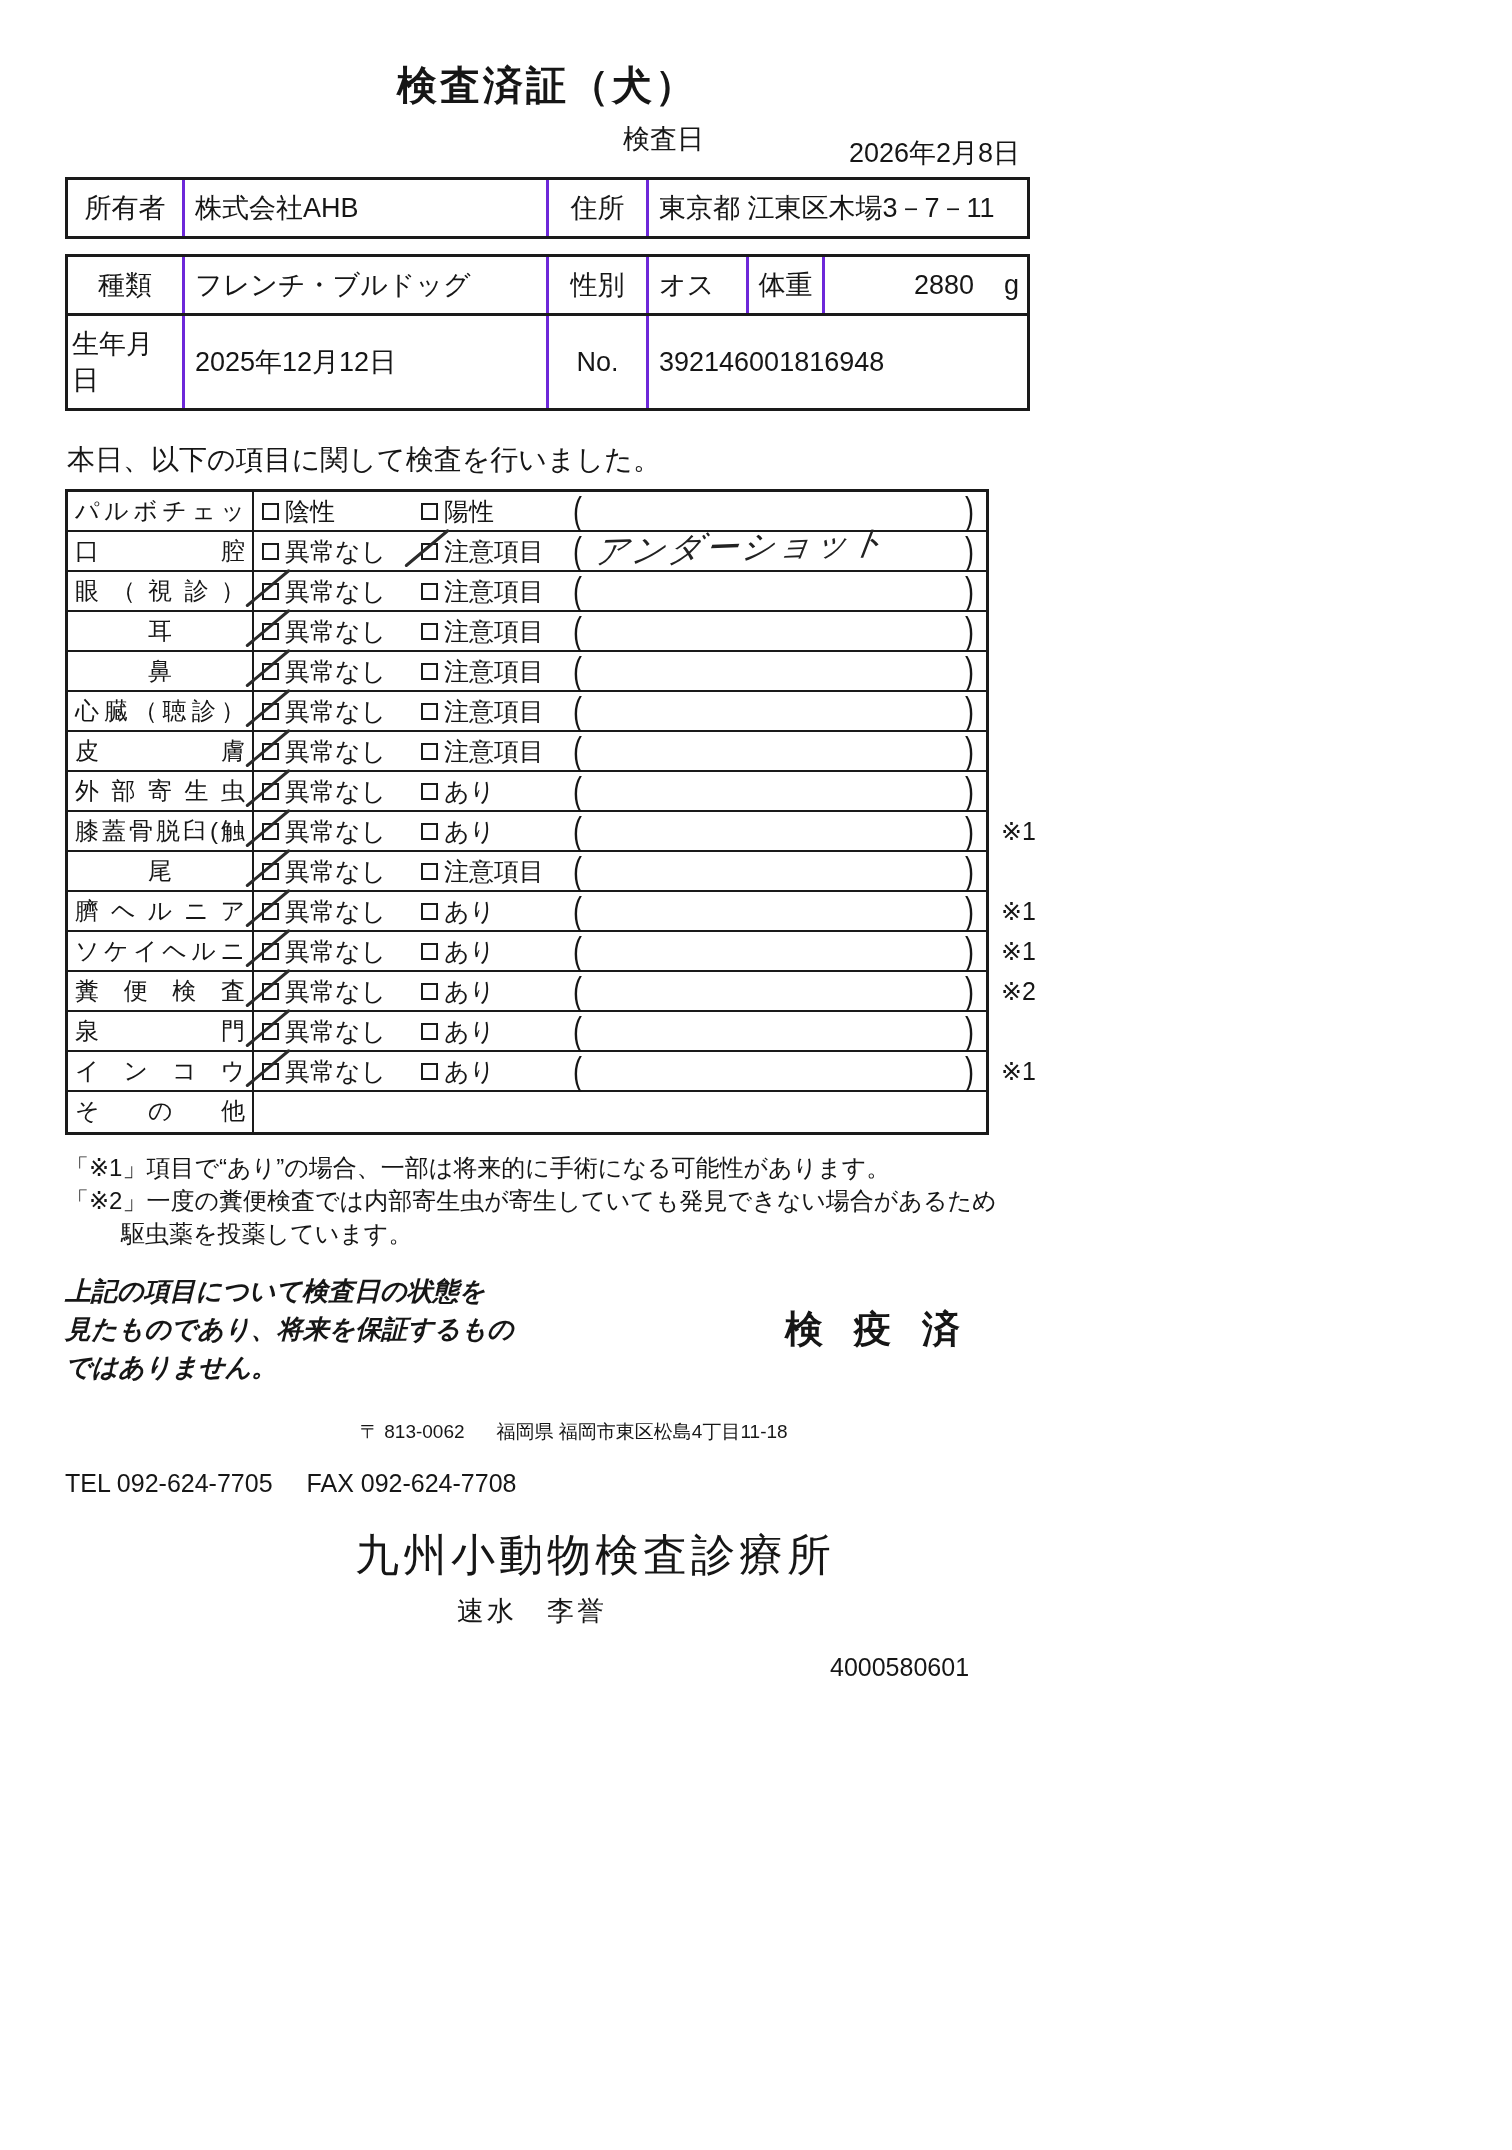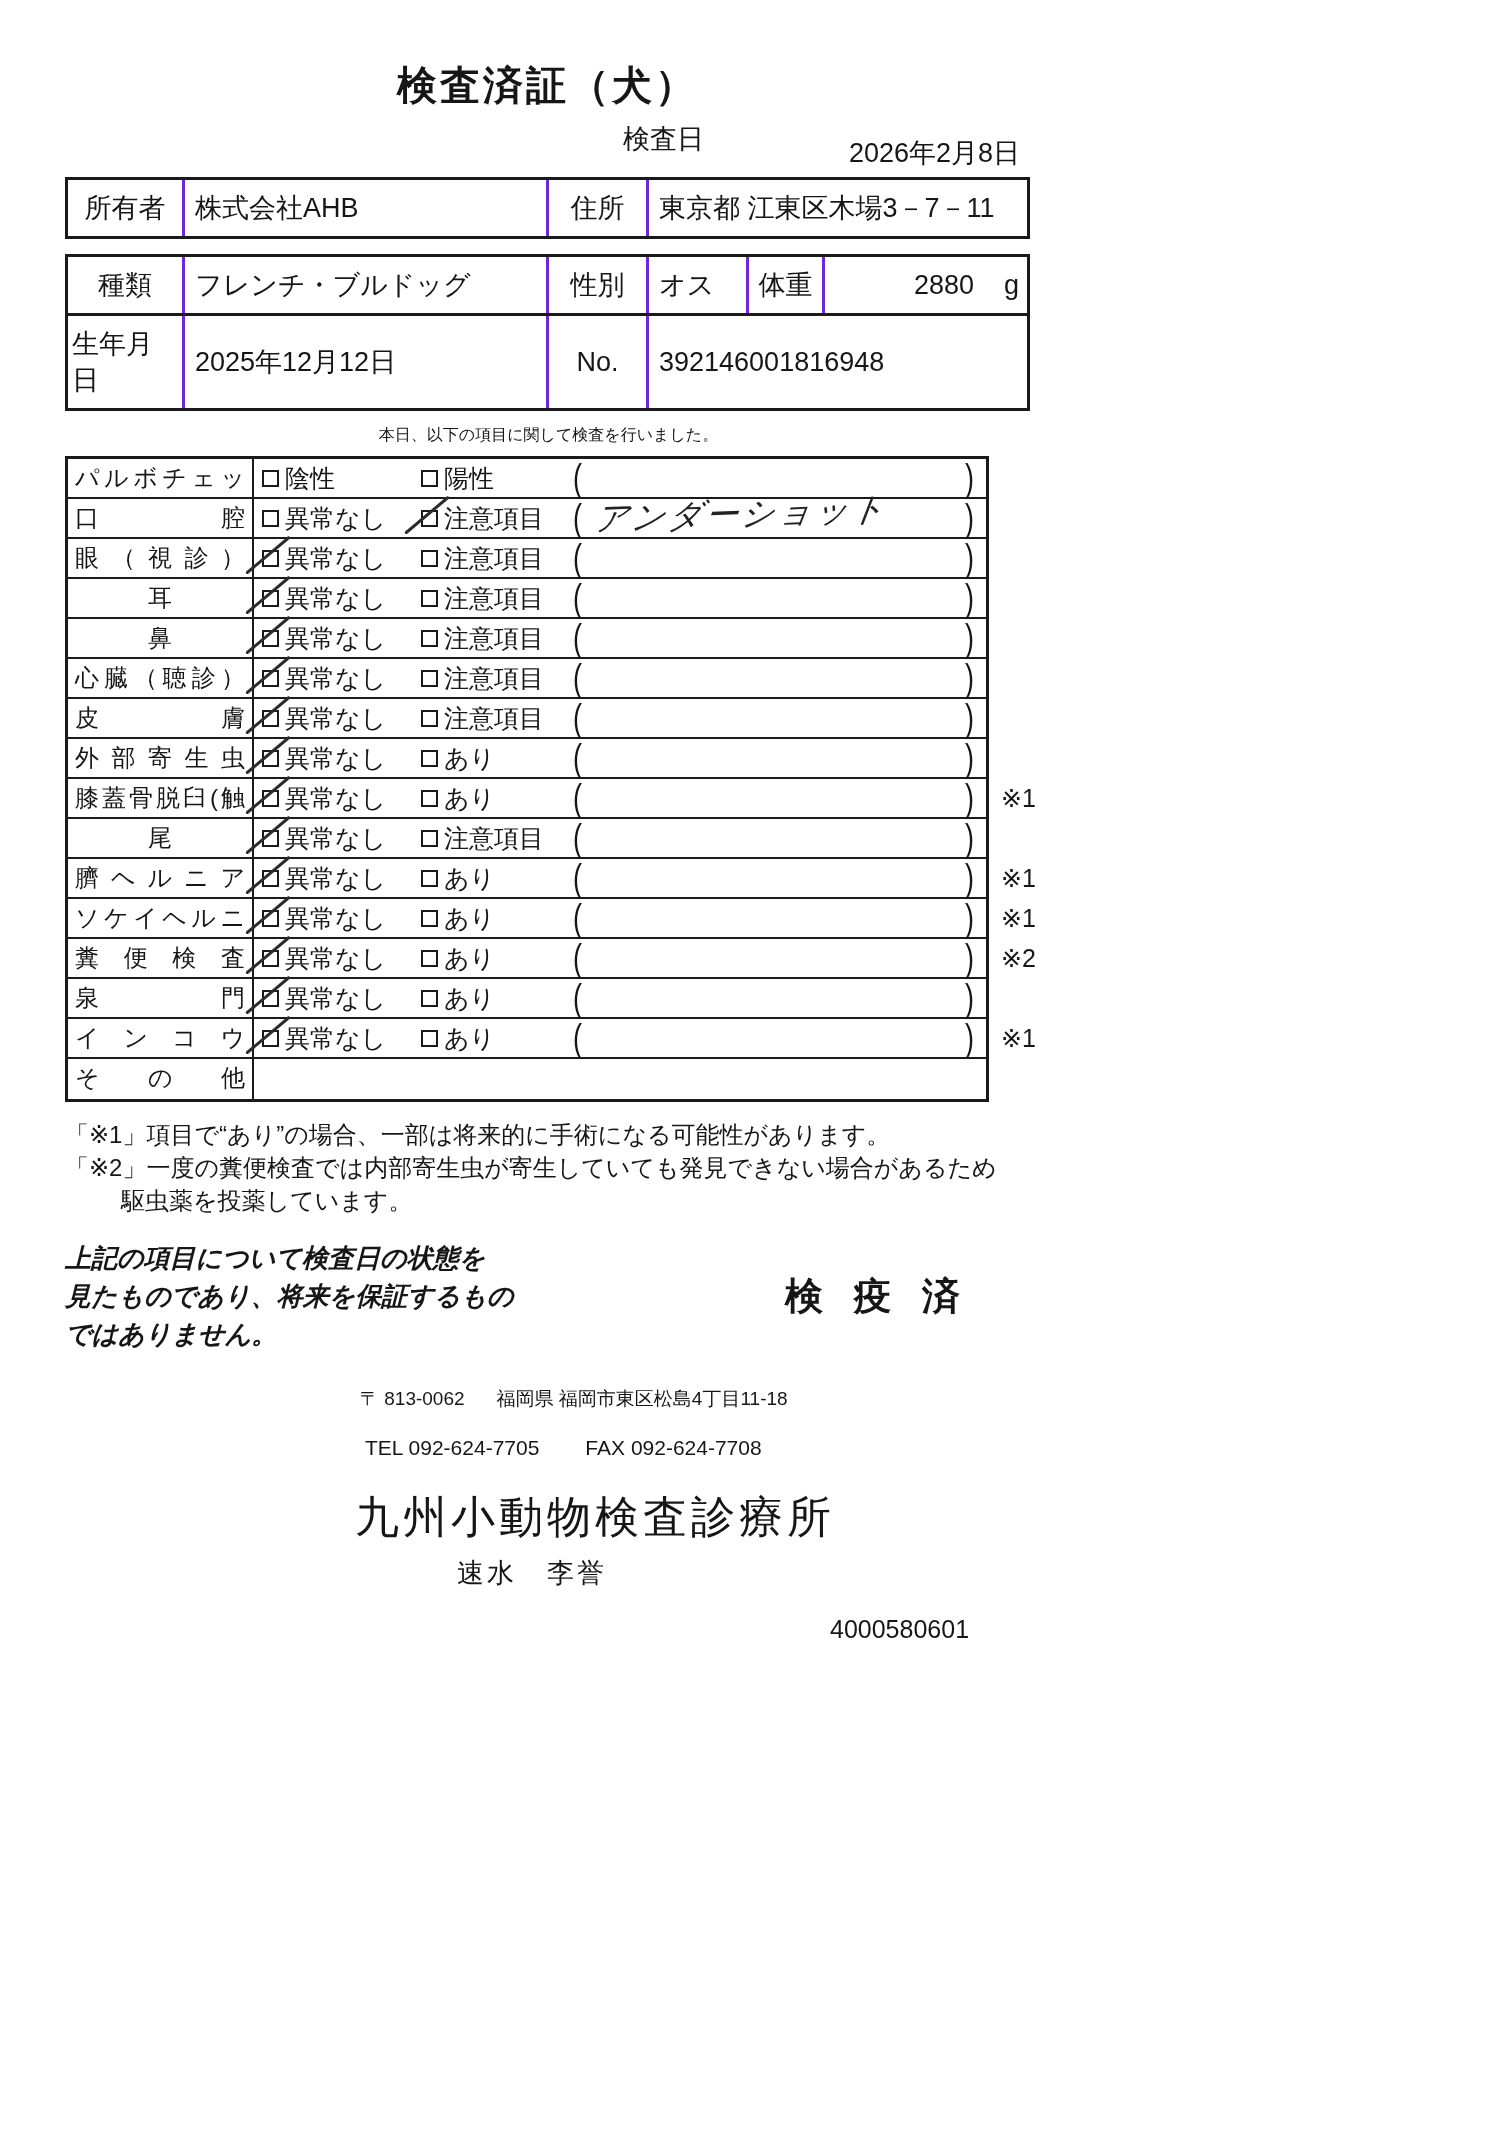--- a/index.html
+++ b/index.html
@@ -23,21 +23,21 @@
   .grid { display:grid; }
   .owner-tbl { margin-top:4px; grid-template-columns:114px 364px 100px 1fr; }
   .cell { min-height:42px; display:flex; align-items:center; font-size:27px; padding:2px 10px; border-left:3px solid #6d28d9; }
   .cell.first { border-left:none; }
   .cell.lab { justify-content:center; padding:10px 4px; }
   .info-tbl { margin-top:15px; }
   .info-r1 { display:grid; grid-template-columns:114px 364px 100px 100px 76px 1fr; border-bottom:3px solid #1a1a1a; }
   .info-r2 { display:grid; grid-template-columns:114px 364px 100px 1fr; }
   .weight-cell { justify-content:flex-end; gap:30px; padding-right:8px; }
 
-  .intro { margin-top:14px; font-size:16px; padding-left:2px;text-align:center; }
+  .intro { margin-top:30px; font-size:28px; padding-left:2px; }
 
   .itable { margin-top:10px; width:924px; border:3px solid #1a1a1a; }
   .irow { position:relative; display:flex; height:40px; border-bottom:2.5px solid #1a1a1a; }
   .irow:last-child { border-bottom:none; }
   .ilabel {
     width:186px; border-right:2.5px solid #1a1a1a;
     font-size:24px; padding:0 7px; line-height:37px;
     text-align:justify; text-align-last:justify; overflow:hidden;
   }
   .ilabel.center { text-align:center; text-align-last:center; }
@@ -61,21 +61,21 @@
   .note { position:absolute; left:calc(100% + 15px); top:50%; transform:translateY(-50%); font-size:25px; white-space:nowrap; }
 
   .footnotes { margin-top:16px; font-size:24px; line-height:33px; }
   .fn-indent { padding-left:56px; }
 
   .bottom { display:flex; margin-top:22px; }
   .disclaimer { font-size:26px; font-weight:bold; line-height:38px;font-style:italic; }
   .stamp { margin-left:auto; margin-right:60px; align-self:center; font-size:38px; font-weight:bold; letter-spacing:10px; white-space:nowrap; }
 
   .postal { margin-top:33px; margin-left:295px; font-size:19px; display:flex; gap:32px; }
-  .telfax { margin-top:24px; margin-left:300px; font-size:21px; display:flex; gap:46px; }
+  .telfax { margin-top:24px; font-size:25px; display:flex; gap:34px; }
   .clinic { margin-top:28px; margin-left:290px; font-size:44px; letter-spacing:4px; }
   .inspector { margin-top:8px; margin-left:392px; font-size:27px; letter-spacing:3px; }
   .code { margin-top:24px; margin-left:765px; font-size:25px; }
 </style>
 </head>
 <body>
 
 <div class="page">
 
   <div class="title">検査済証（犬）</div>

